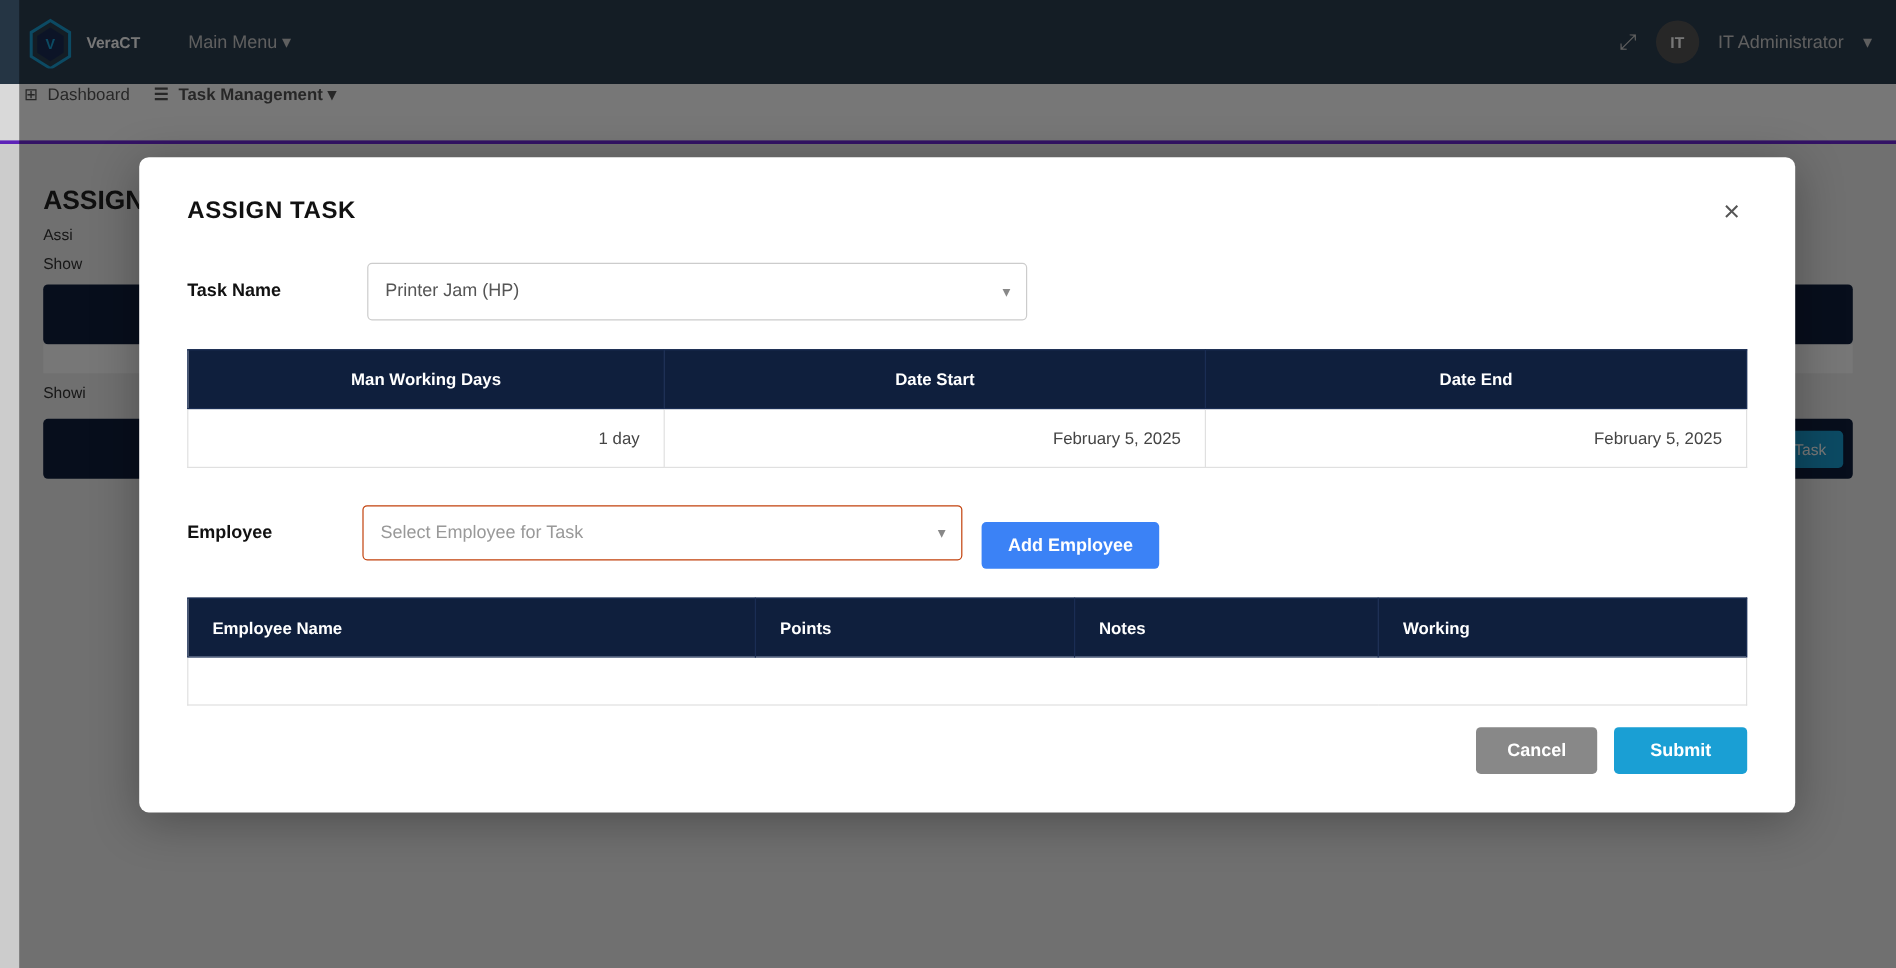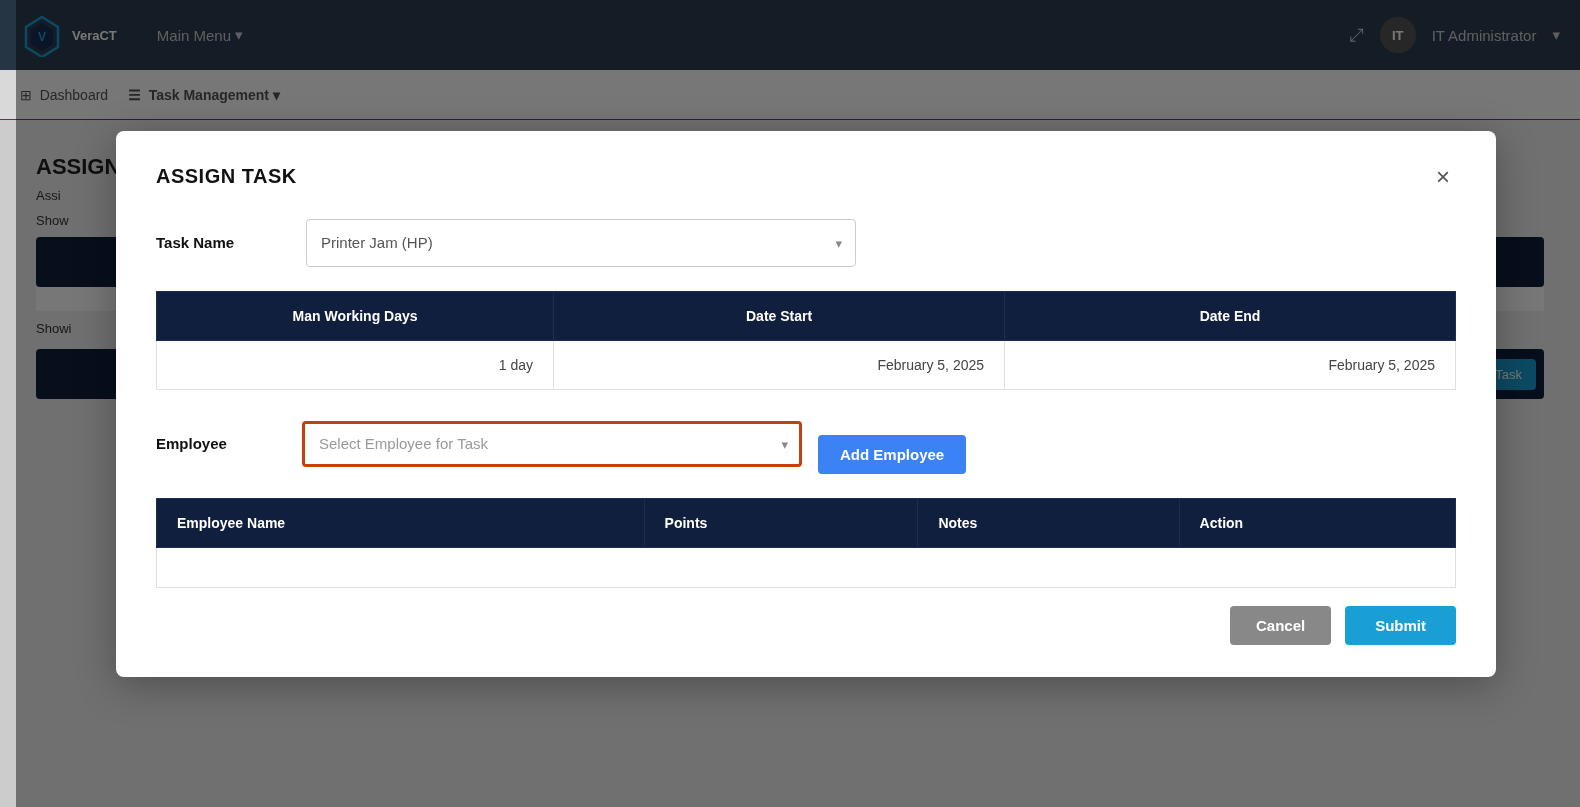--- a/index.html
+++ b/index.html
@@ -11,21 +11,21 @@
     
     .topbar { background: #2c3e50; height: 70px; display: flex; align-items: center; padding: 0 20px; gap: 20px; }
     .logo-area { display: flex; align-items: center; gap: 8px; }
     .logo-icon { width: 44px; height: 44px; }
     .topbar-nav { color: #ccc; font-size: 15px; display: flex; gap: 30px; margin-left: 20px; }
     .topbar-nav span { cursor: pointer; display: flex; align-items: center; gap: 4px; }
     .topbar-right { margin-left: auto; display: flex; align-items: center; gap: 16px; color: #ccc; font-size: 15px; }
     .avatar { width: 36px; height: 36px; border-radius: 50%; background: #555; display: flex; align-items: center; justify-content: center; color: #fff; font-size: 13px; font-weight: bold; }
 
     
-    .breadcrumb-bar { background: #fff; height: 50px; display: flex; align-items: flex-end; padding: 16px 20px; gap: 20px; border-bottom: 1px solid #6d28d9; }
+    .breadcrumb-bar { background: #fff; height: 50px; display: flex; align-items: flex-start; padding: 0 20px; gap: 20px; border-bottom: 3px solid #6d28d9; }
     .breadcrumb-bar span { font-size: 14px; color: #555; cursor: pointer; }
     .breadcrumb-bar span.active { color: #1a9fd4; font-weight: 600; display: flex; align-items: center; gap: 4px; }
 
     
     .page-content { padding: 20px; }
 
     
     .modal-overlay { position: absolute; top: 0; left: 16px; width: 100%; height: 100%; background: rgba(0,0,0,0.45); display: flex; align-items: center; justify-content: center; z-index: 100; }
 
     
@@ -47,21 +47,21 @@
     
     .data-table { width: 100%; border-collapse: collapse; margin-bottom: 24px; }
     .data-table thead tr { background: #0f1f3d; }
     .data-table thead th { color: #fff; font-size: 14px; font-weight: 600; padding: 16px 2px; text-align: center; border: 1px solid #1a2d54; }
     .data-table tbody tr { background: #fff; }
     .data-table tbody td { font-size: 14px; color: #444; padding: 16px 20px; text-align: right; border: 1px solid #e0e0e0; }
 
     
     .employee-row { display: flex; align-items: center; gap: 16px; margin-bottom: 24px; }
     .employee-select-wrapper { position: relative; width: 500px; }
-    .employee-select-wrapper select { width: 100%; height: 46px; border: 3px solid #c2410c; border-radius: 4px; font-size: 15px; color: #999; padding: 0 40px 0 14px; appearance: none; background: #fff; cursor: pointer; }
+    .employee-select-wrapper select { width: 100%; height: 46px; border: 1px solid #c2410c; border-radius: 4px; font-size: 15px; color: #999; padding: 0 40px 0 14px; appearance: none; background: #fff; cursor: pointer; }
 
     .btn-add-employee { background: #3b82f6; color: #fff; border: none; border-radius: 4px; padding: 11px 22px; font-size: 15px; font-weight: 600; cursor: pointer; white-space: nowrap; margin-top: 21px; }
 
     
     .employee-table { width: 100%; border-collapse: collapse; }
     .employee-table thead tr { background: #0f1f3d; }
     .employee-table thead th { color: #fff; font-size: 14px; font-weight: 600; padding: 16px 20px; text-align: left; border: 1px solid #1a2d54; }
     .employee-table tbody td { font-size: 14px; color: #444; padding: 14px 20px; text-align: center; border: 1px solid #e0e0e0; }
 
     
@@ -179,21 +179,21 @@
       </div>
       <button class="btn-add-employee">Add Employee</button>
     </div>
 
     <table class="employee-table">
       <thead>
         <tr>
           <th>Employee Name</th>
           <th>Points</th>
           <th>Notes</th>
-          <th>Action</th>
+          <th>Working</th>
         </tr>
       </thead>
       <tbody>
         <tr>
           <td colspan="4" style="height:40px;"></td>
         </tr>
       </tbody>
     </table>
 
     <div class="modal-footer">

